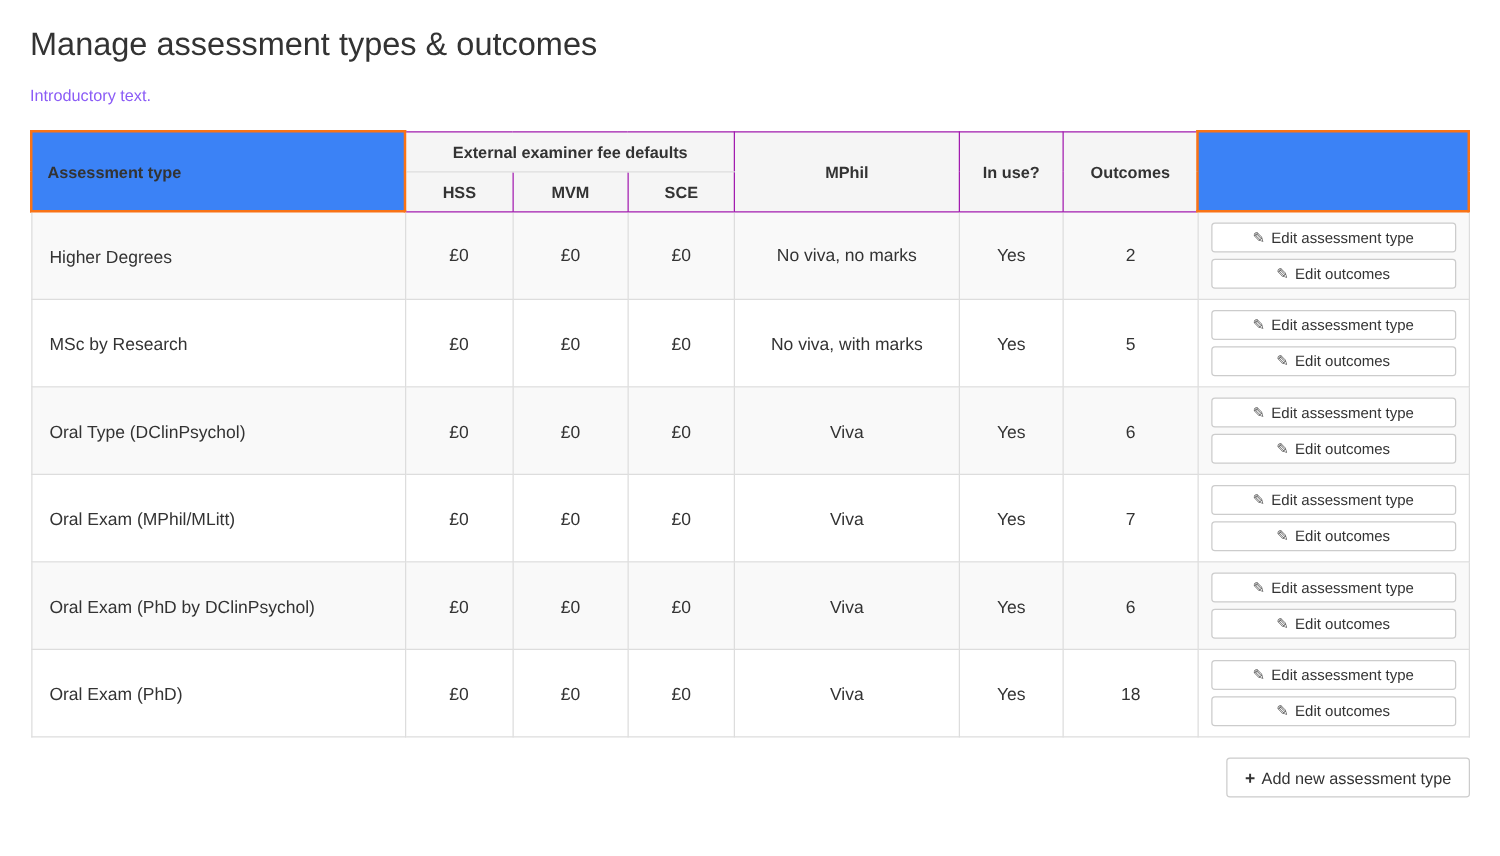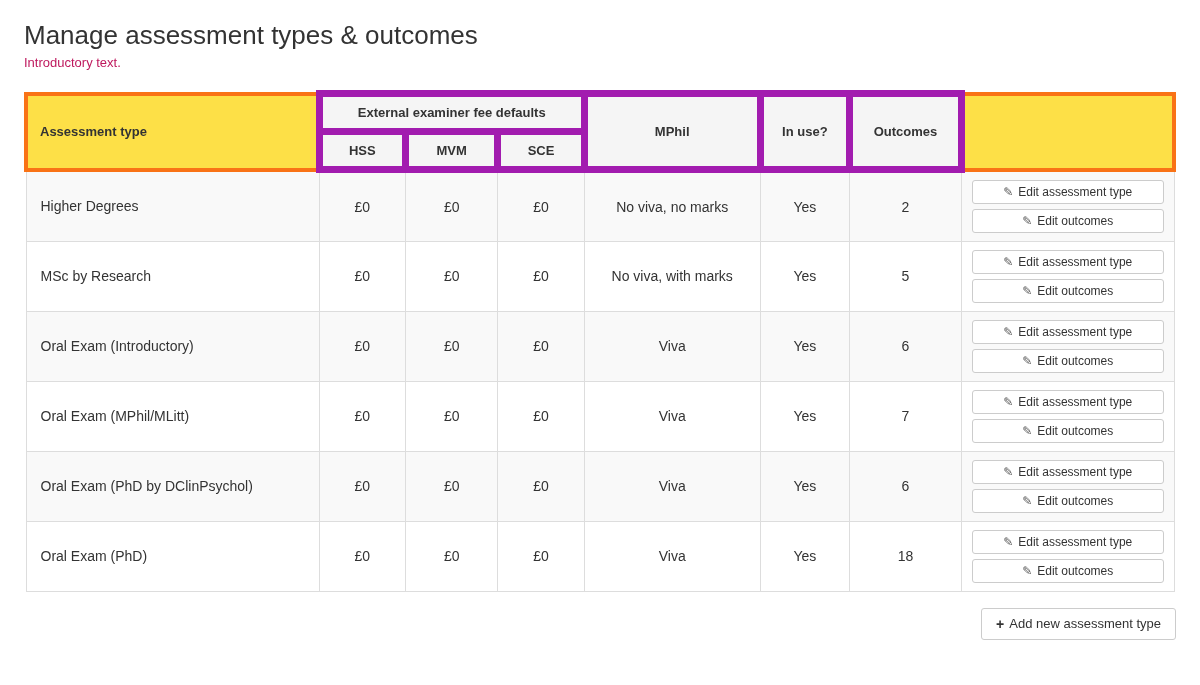--- a/index.html
+++ b/index.html
@@ -7,47 +7,47 @@
       font-family: Arial, Helvetica, sans-serif;
       font-size: 14px;
       color: #333;
       background: #fff;
       padding: 20px 24px;
     }
     h1 {
       font-size: 26px;
       font-weight: 400;
       color: #333;
-      margin-bottom: 4px;
+      margin-bottom: 18px;
     }
     .intro-text {
-      color: #be185d;
+      color: #8b5cf6;
       margin-bottom: 20px;
       font-size: 13px;
     }
     table {
       width: 100%;
       border-collapse: collapse;
       border: 1px solid #ddd;
     }
     thead tr th {
       background: #f5f5f5;
-      border: 7px solid #a21caf;
+      border: 1px solid #a21caf;
       padding: 8px 10px;
       text-align: center;
       font-weight: 600;
       font-size: 13px;
     }
     thead tr:first-child th.fee-group {
       text-align: center;
       border-bottom: 1px solid #ddd;
     }
     thead tr:first-child th.empty-col {
-      border: 4px solid #f97316;
-      background: #fde047;
+      border: 2px solid #f97316;
+      background: #3b82f6;
     }
     th.assessment-type-col {
       text-align: left;
       padding-left: 12px;
     }
     tbody tr {
       background: #fff;
     }
     tbody tr:nth-child(odd) {
       background: #f9f9f9;
@@ -173,21 +173,21 @@
               <span>Edit assessment type</span>
             </button>
             <button class="btn-action">
               <span class="pencil-icon"></span>
               <span>Edit outcomes</span>
             </button>
           </div>
         </td>
       </tr>
       <tr>
-        <td class="assessment-name">Oral Exam (Introductory)</td>
+        <td class="assessment-name">Oral Type (DClinPsychol)</td>
         <td>£0</td>
         <td>£0</td>
         <td>£0</td>
         <td>Viva</td>
         <td>Yes</td>
         <td>6</td>
         <td class="actions-cell">
           <div class="actions-cell-inner">
             <button class="btn-action">
               <span class="pencil-icon"></span>

